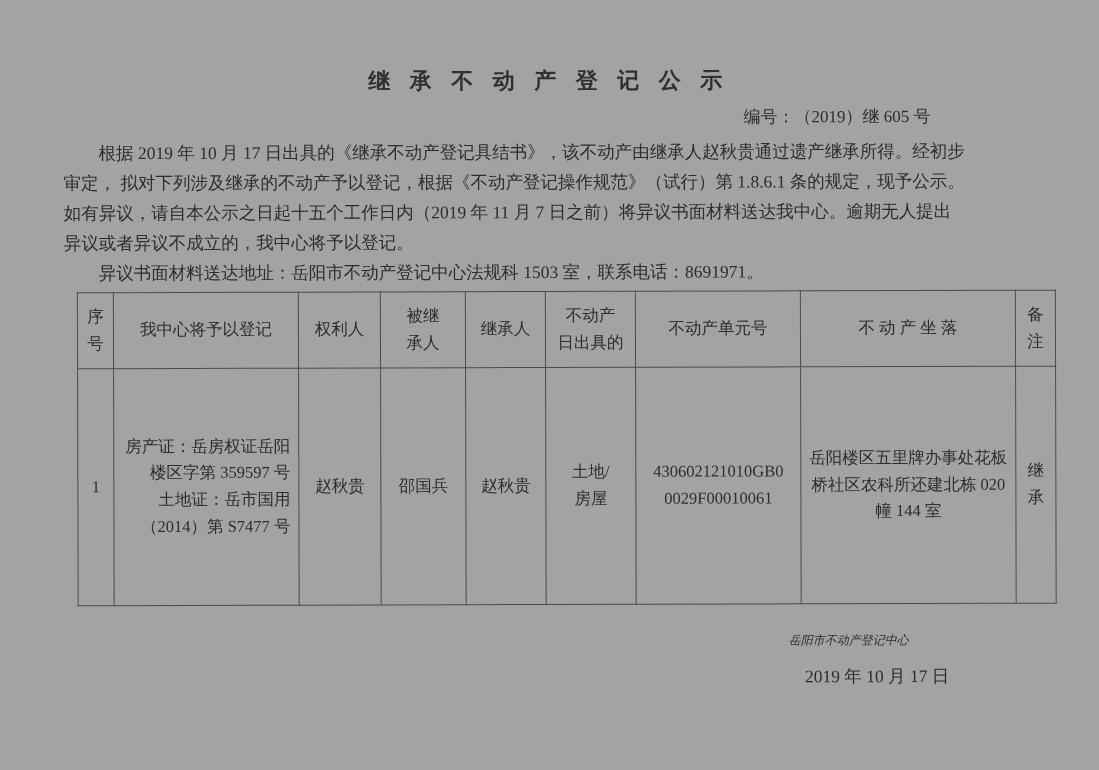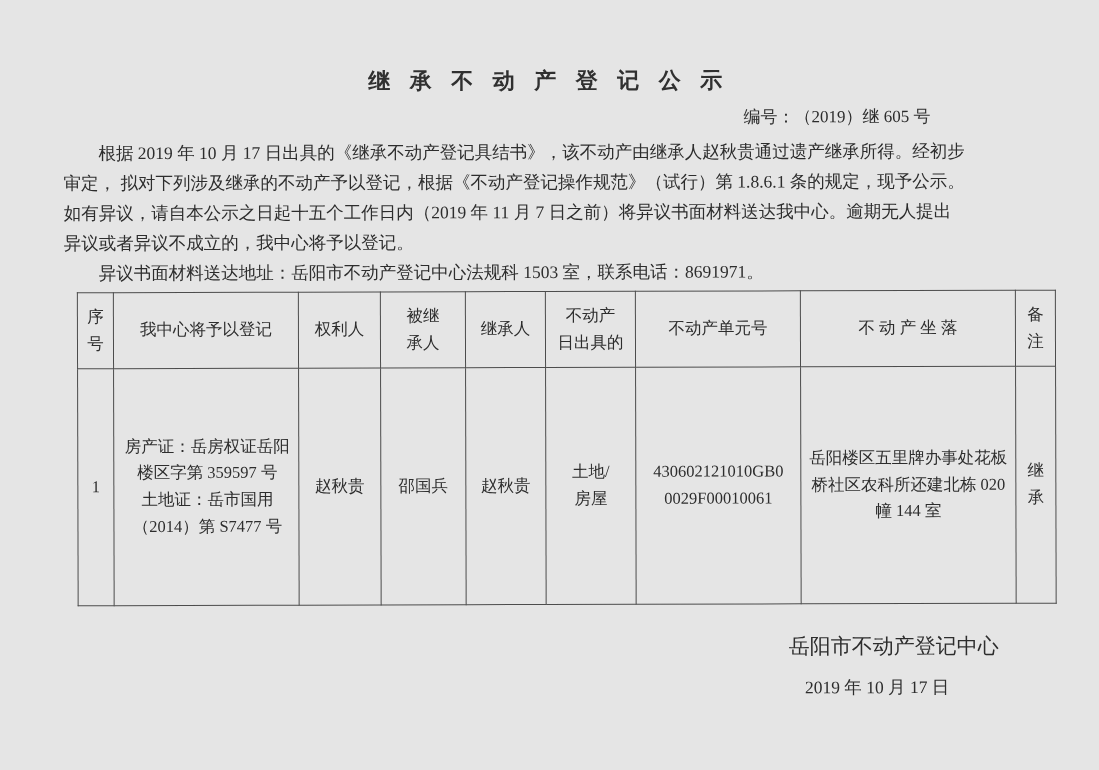--- a/index.html
+++ b/index.html
@@ -1,19 +1,19 @@
 <!DOCTYPE html>
 <html><head>
 <meta charset="utf-8">
 <style>
   html, body { margin: 0; padding: 0; }
   .page {
     width: 1099px;
     height: 770px;
-    background: #e5e5e5;
+    background: #a3a3a3;
     position: relative;
     overflow: hidden;
     font-family: "Liberation Serif", "DejaVu Serif", serif;
     color: #2d2d2d;
   }
   .page-inner { transform: rotate(-0.15deg); transform-origin: 50% 50%; }
   .doc-title {
     text-align: center;
     padding-top: 66px;
     font-size: 22px;
@@ -45,28 +45,29 @@
     vertical-align: middle;
     font-size: 16.5px;
     line-height: 1.62;
     white-space: pre-line;
     padding: 4px 3px;
     overflow: hidden;
   }
   tr.header-row { height: 76px; }
   tr.data-row { height: 237px; }
   td.cert-cell {
-    text-align: center;
+    text-align: right;
     padding-left: 10px;
     padding-right: 8px;
   }
   .footer-org {
     margin: 28px 0 0 788px;
-    font-size: 21px;
+    font-size: 12px;
     white-space: nowrap;
+    font-style: italic;
   }
   .footer-date {
     margin: 15px 0 12px 804px;
     font-size: 17.5px;
     white-space: nowrap;
   }
 </style>
 </head>
 <body>
 

